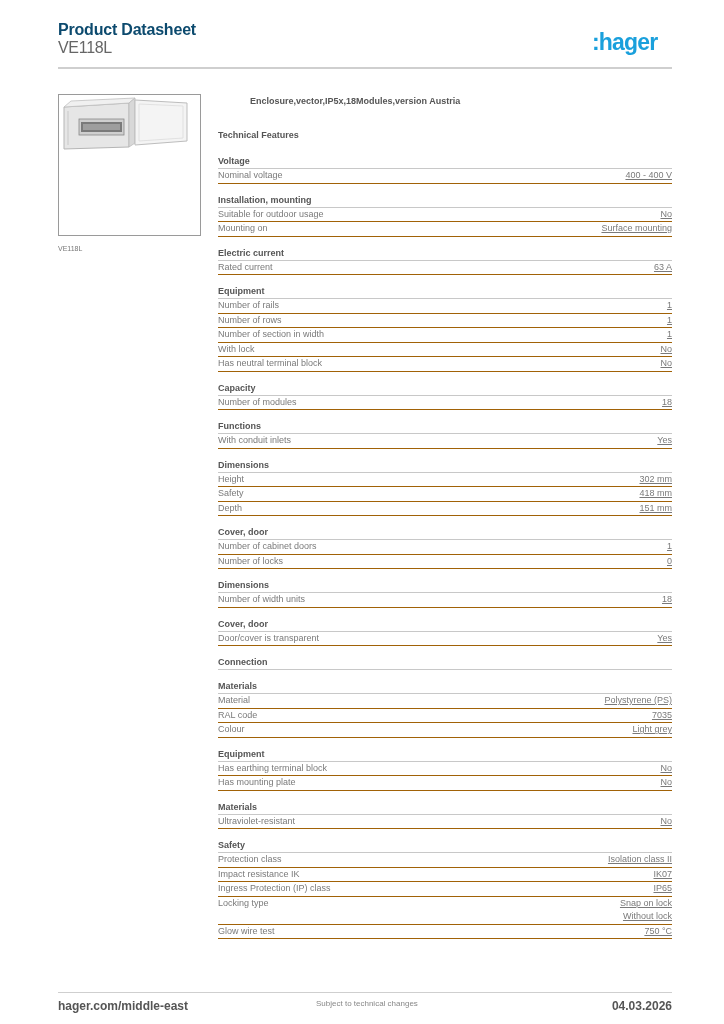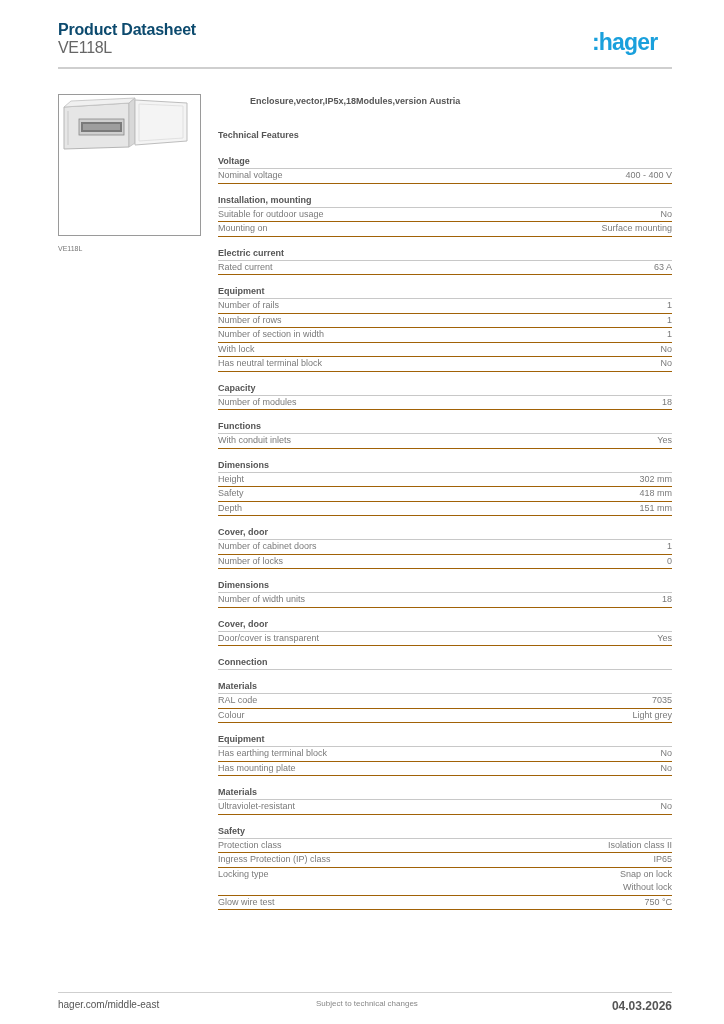--- a/index.html
+++ b/index.html
@@ -14,24 +14,24 @@
   .photo-caption { position: absolute; left: 58px; top: 245px; font-size: 7px; color: #777; }
 
   .desc { position: absolute; left: 218px; top: 96px; font-size: 9px; font-weight: bold; color: #555; padding-left: 32px; }
   .tf { position: absolute; left: 218px; top: 130px; font-size: 9px; font-weight: bold; color: #555; }
 
   .specs { position: absolute; left: 218px; top: 154px; width: 454px; }
   .group { margin-bottom: 9px; }
   .group-title { font-size: 9px; font-weight: bold; color: #555; height: 14px; line-height: 14px; border-bottom: 1px solid #c8c8c8; }
   .row { display: flex; justify-content: space-between; font-size: 9px; color: #7a7a7a; min-height: 13.5px; line-height: 13.5px; border-bottom: 1px solid #a16207; }
   .row .v { text-align: right; }
-  .row .v span { display: block; }
+  .row .v span { display: block; text-decoration: underline; }
 
   .ftr-rule { position: absolute; left: 58px; top: 992px; width: 614px; height: 1px; background: #cfcfcf; }
-  .ftr-left { position: absolute; left: 58px; top: 999px; font-size: 10px; font-weight: normal; color: #555; }
+  .ftr-left { position: absolute; left: 58px; top: 999px; font-size: 12px; font-weight: bold; color: #555; }
   .ftr-mid { position: absolute; left: 316px; top: 999px; font-size: 8px; color: #888; }
   .ftr-right { position: absolute; right: 52px; top: 999px; font-size: 12px; font-weight: bold; color: #555; }
 </style>
 </head>
 <body>
 
 <div class="hdr-title">Product Datasheet</div>
 <div class="hdr-code">VE118L</div>
 <div class="logo">:hager</div>
 <div class="hdr-rule"></div>
@@ -195,20 +195,26 @@
           <span>Yes</span>
         </div>
       </div>
     </div>
     <div class="group">
       <div class="group-title">Connection</div>
     </div>
     <div class="group">
       <div class="group-title">Materials</div>
       <div class="row">
+        <div class="l">Material</div>
+        <div class="v">
+          <span>Polystyrene (PS)</span>
+        </div>
+      </div>
+      <div class="row">
         <div class="l">RAL code</div>
         <div class="v">
           <span>7035</span>
         </div>
       </div>
       <div class="row">
         <div class="l">Colour</div>
         <div class="v">
           <span>Light grey</span>
         </div>
@@ -237,20 +243,26 @@
           <span>No</span>
         </div>
       </div>
     </div>
     <div class="group">
       <div class="group-title">Safety</div>
       <div class="row">
         <div class="l">Protection class</div>
         <div class="v">
           <span>Isolation class II</span>
+        </div>
+      </div>
+      <div class="row">
+        <div class="l">Impact resistance IK</div>
+        <div class="v">
+          <span>IK07</span>
         </div>
       </div>
       <div class="row">
         <div class="l">Ingress Protection (IP) class</div>
         <div class="v">
           <span>IP65</span>
         </div>
       </div>
       <div class="row">
         <div class="l">Locking type</div>

